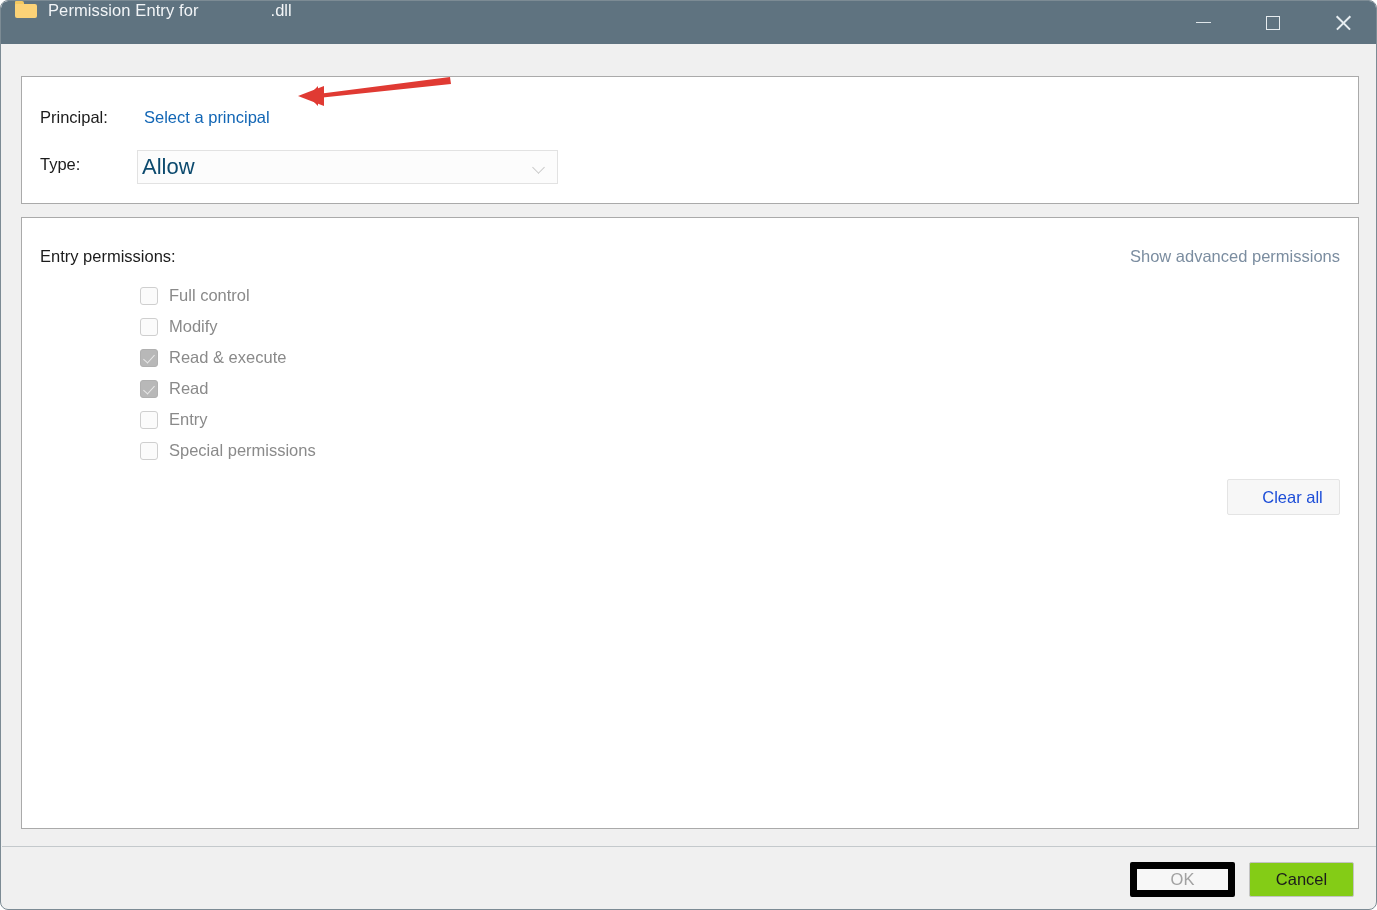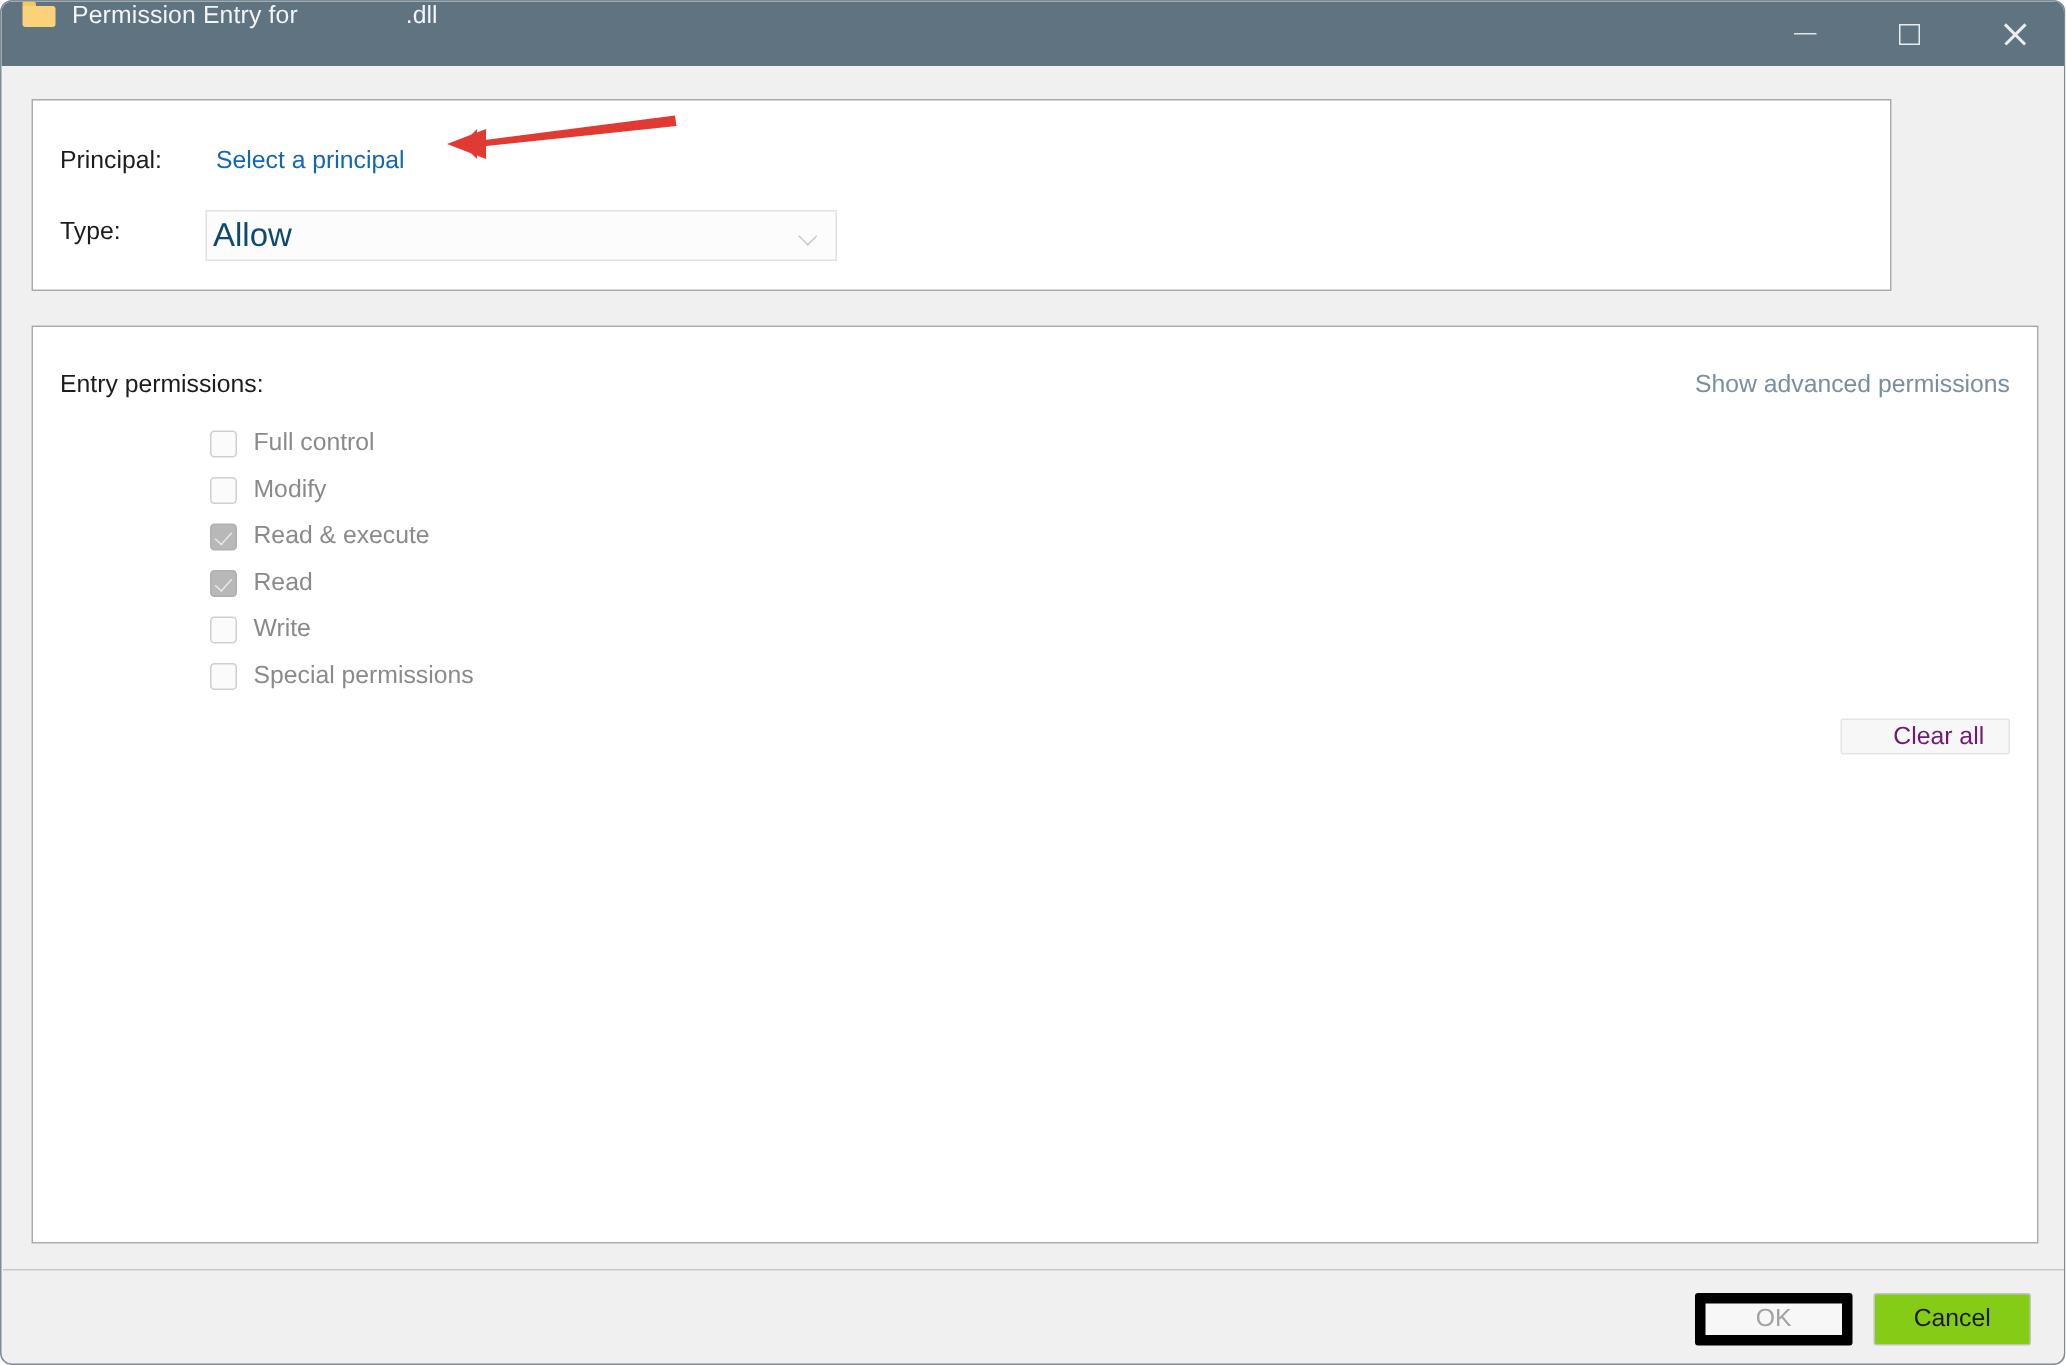--- a/index.html
+++ b/index.html
@@ -94,22 +94,22 @@
   .glyph-close:before { transform: rotate(45deg); }
   .glyph-close:after  { transform: rotate(-45deg); }
 
   
   .panel {
     position: absolute;
     background: #ffffff;
     border: 1px solid #aaaaaa;
   }
   #panel-principal {
-    left: 20px; top: 65px;
-    width: 1240px; height: 128px; padding-left: 44px;
+    left: 20px; top: 75px;
+    width: 1338px; height: 128px; padding-left: 44px;
   }
   #panel-permissions {
     left: 20px; top: 216px;
     width: 1338px; height: 612px;
   }
 
   
   .lbl {
     position: absolute;
     color: #1c1c1c;
@@ -200,24 +200,24 @@
   }
   .perm-label {
     margin-left: 11px;
     color: #8a8a8a;
     font-size: 16.5px;
   }
 
   #btn-clear-all {
     position: absolute;
     left: 1205px; top: 261px;
-    width: 113px; height: 24px;
+    width: 113px; height: 36px;
     background: #f7f7f7;
     border: 1px solid #e4e4e4;
-    color: #701a75;
+    color: #1d4ed8;
     font-size: 16.5px;
     font-family: "Liberation Sans", sans-serif;
     border-radius: 2px;
     padding-left: 24px;
   }
 
   
   #footer-sep {
     position: absolute;
     left: 1px; top: 845px;
@@ -307,21 +307,21 @@
       <div class="perm-row">
         <span class="cbox on"></span>
         <span class="perm-label">Read &amp; execute</span>
       </div>
       <div class="perm-row">
         <span class="cbox on"></span>
         <span class="perm-label">Read</span>
       </div>
       <div class="perm-row">
         <span class="cbox off"></span>
-        <span class="perm-label">Write</span>
+        <span class="perm-label">Entry</span>
       </div>
       <div class="perm-row">
         <span class="cbox off"></span>
         <span class="perm-label">Special permissions</span>
       </div>
     </div>
 
     <button id="btn-clear-all">Clear all</button>
   </div>
 

